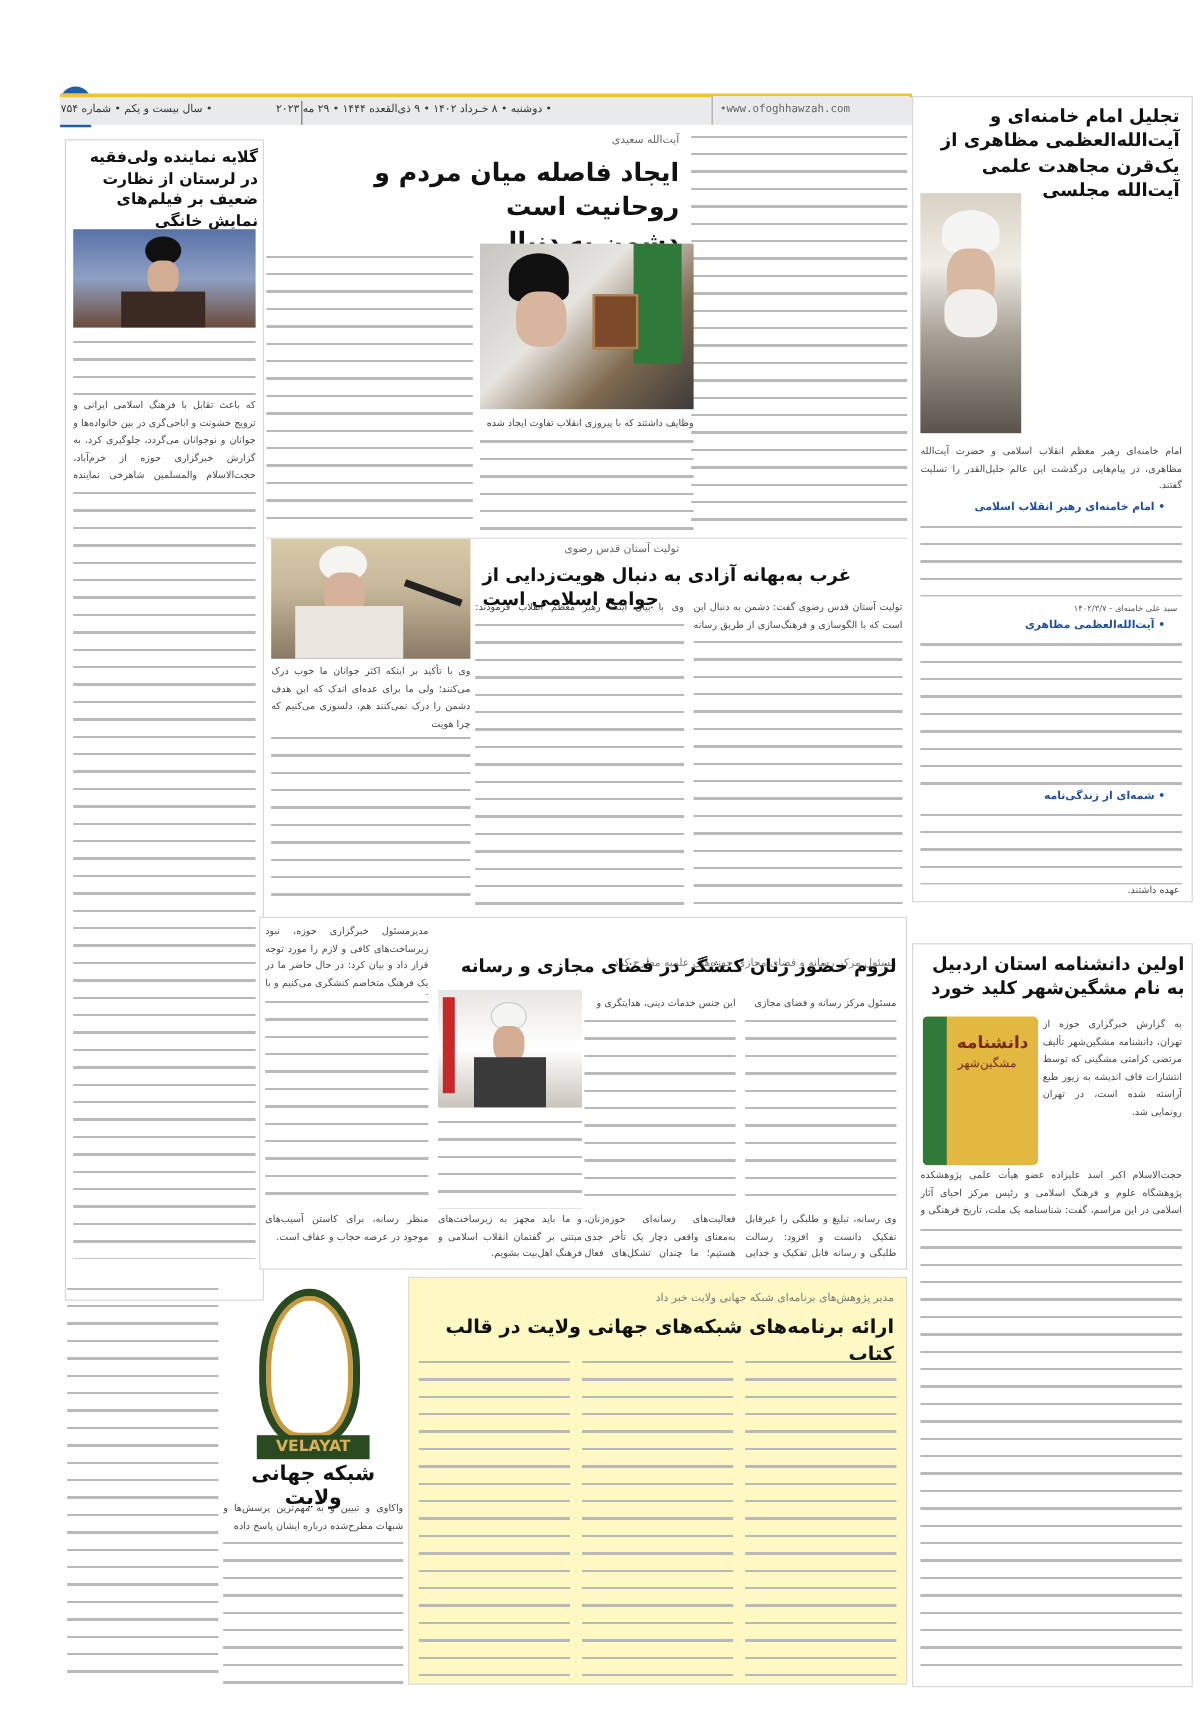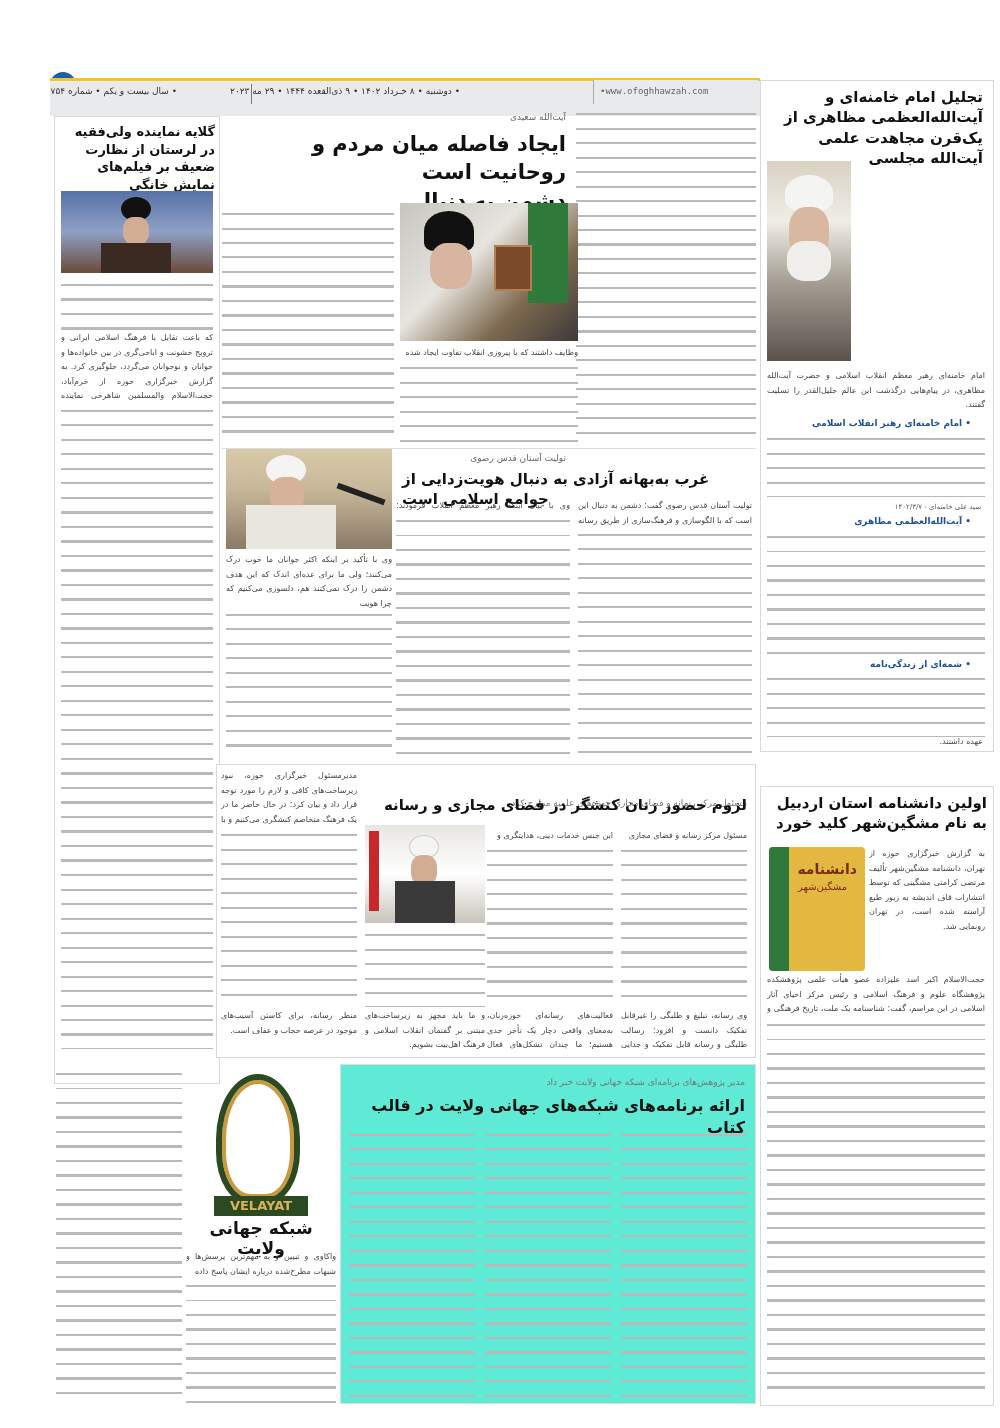--- a/index.html
+++ b/index.html
@@ -1,32 +1,32 @@
 <!DOCTYPE html>
 <html><head>
 <meta charset="utf-8">
 <style>
   * { box-sizing: border-box; margin: 0; padding: 0; }
   html, body { width: 1000px; height: 1428px; background: #ffffff; overflow: hidden; }
   body { font-family: "DejaVu Sans", sans-serif; color: #222; direction: rtl; position: relative; }
   .abs { position: absolute; }
-  .header-bar { left: 50px; top: 78px; width: 710px; height: 38px; background: #e9eaec; border-top: 3px solid #f1c32d; }
+  .header-bar { left: 50px; top: 78px; width: 710px; height: 26px; background: #e9eaec; border-top: 3px solid #f1c32d; }
   .header-bar .meta { position: absolute; top: 5px; font-size: 9px; color: #333; white-space: nowrap; }
   .page-num-box { left: 50px; top: 72px; width: 26px; height: 34px; background: #1f5fa8; color: #fff; font-weight: bold; font-size: 11px; text-align: center; padding-top: 14px; border-radius: 13px 13px 0 0; }
   .logo { left: 80px; top: 72px; width: 52px; height: 34px; font-family: "DejaVu Serif", serif; font-size: 18px; font-style: italic; color: #333; line-height: 34px; direction: rtl; }
   .url-box { left: 593px; top: 80px; width: 165px; height: 24px; background: #e9eaec; font-family: "DejaVu Sans Mono", monospace; font-size: 9px; color: #666; direction: ltr; padding: 6px 6px; border-left: 1px solid #aaa; }
   .box { border: 1px solid #d8d8d8; background: #fff; }
   .headline { font-weight: bold; color: #111; text-align: right; line-height: 1.35; }
   .kicker { font-size: 9px; color: #666; }
   .body-text { font-size: 8px; line-height: 14.5px; color: #444; text-align: justify; overflow: hidden; }
   .body-text::before { content: ""; display: block; }
   .lines { background: repeating-linear-gradient(to bottom, transparent 0px, transparent 5px, #b9b9b9 5px, #b9b9b9 7px, transparent 7px, transparent 14.5px); }
   .photo { background: #8a8070; overflow: hidden; }
   .subhead { font-size: 9px; font-weight: bold; color: #1f4f9a; }
-  .grey-box { background: #5eead4; }
+  .grey-box { background: #fef9c3; }
 </style>
 </head>
 <body>
 
 <div class="abs page-num-box">11</div>
 <div class="abs logo">افق حوزه</div>
 <div class="abs header-bar">
   <span class="meta" style="right: 583px;">• سال بیست و یکم • شماره ۷۵۴</span>
   <span style="position:absolute; right:508px; top:3px; width:1px; height:20px; background:#777;"></span>
   <span class="meta" style="right: 300px;">• دوشنبه • ۸ خـرداد ۱۴۰۲ • ۹ ذی‌القعده ۱۴۴۴ • ۲۹ مه ۲۰۲۳</span>

